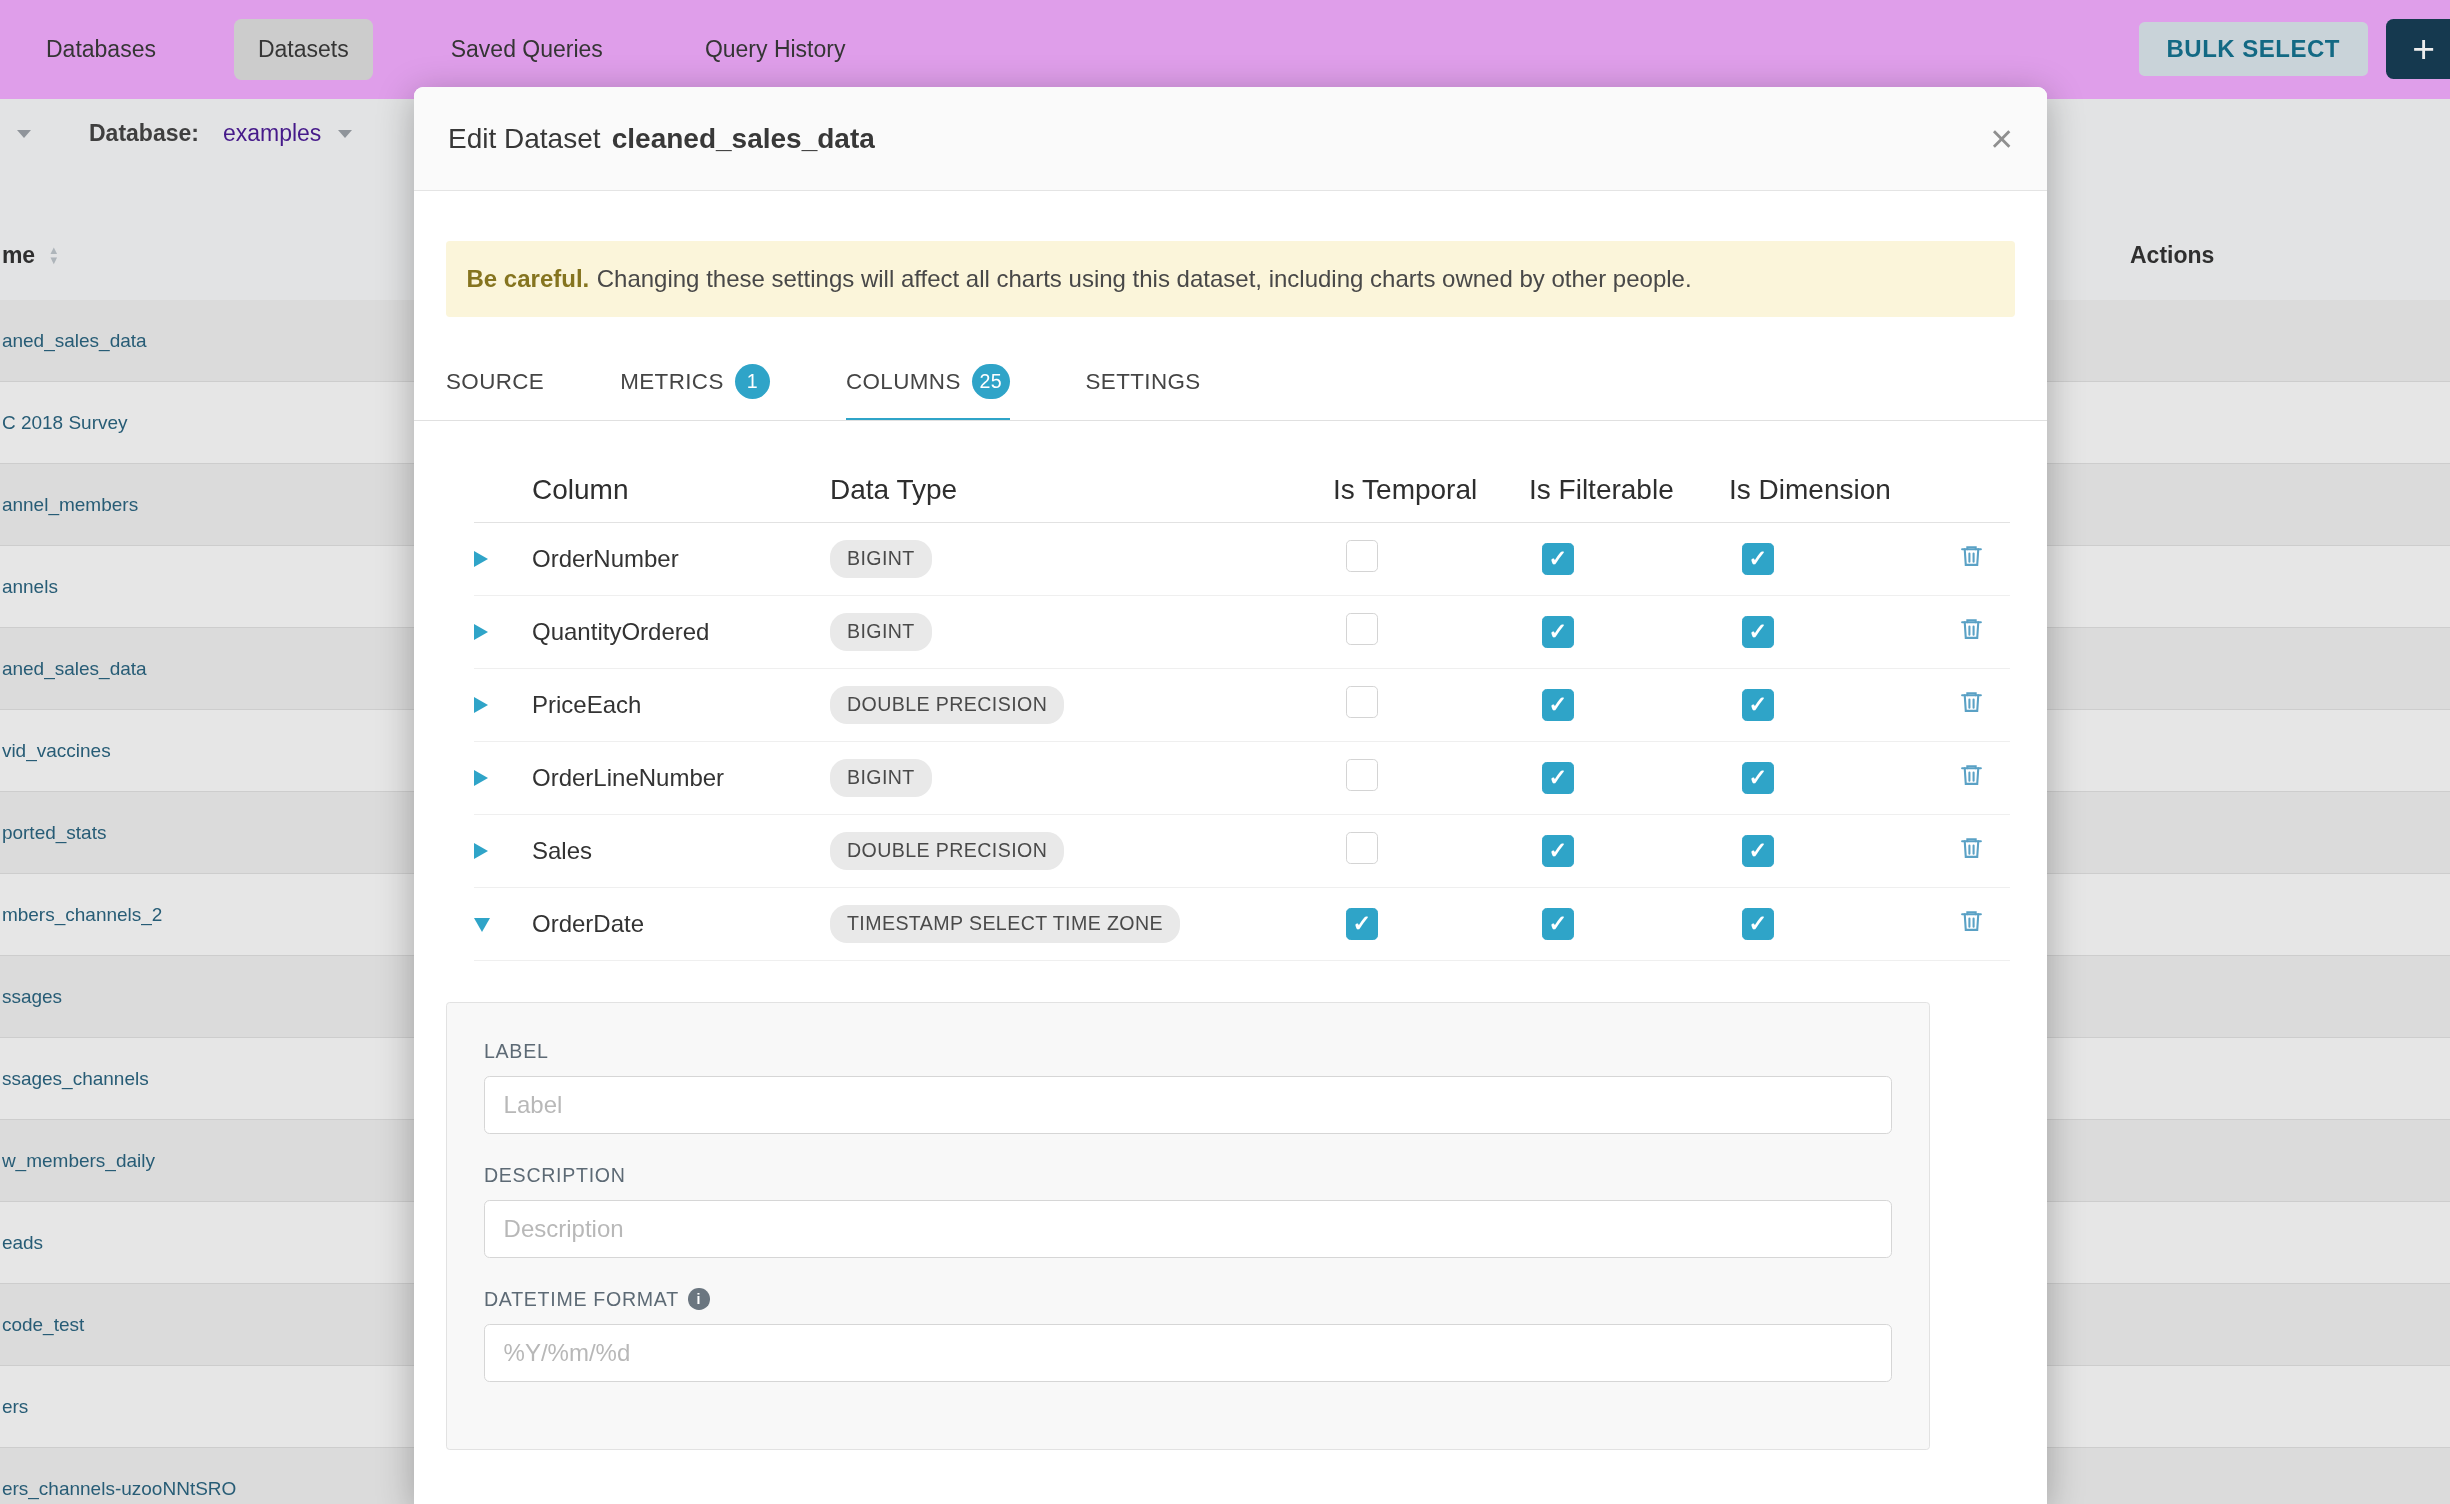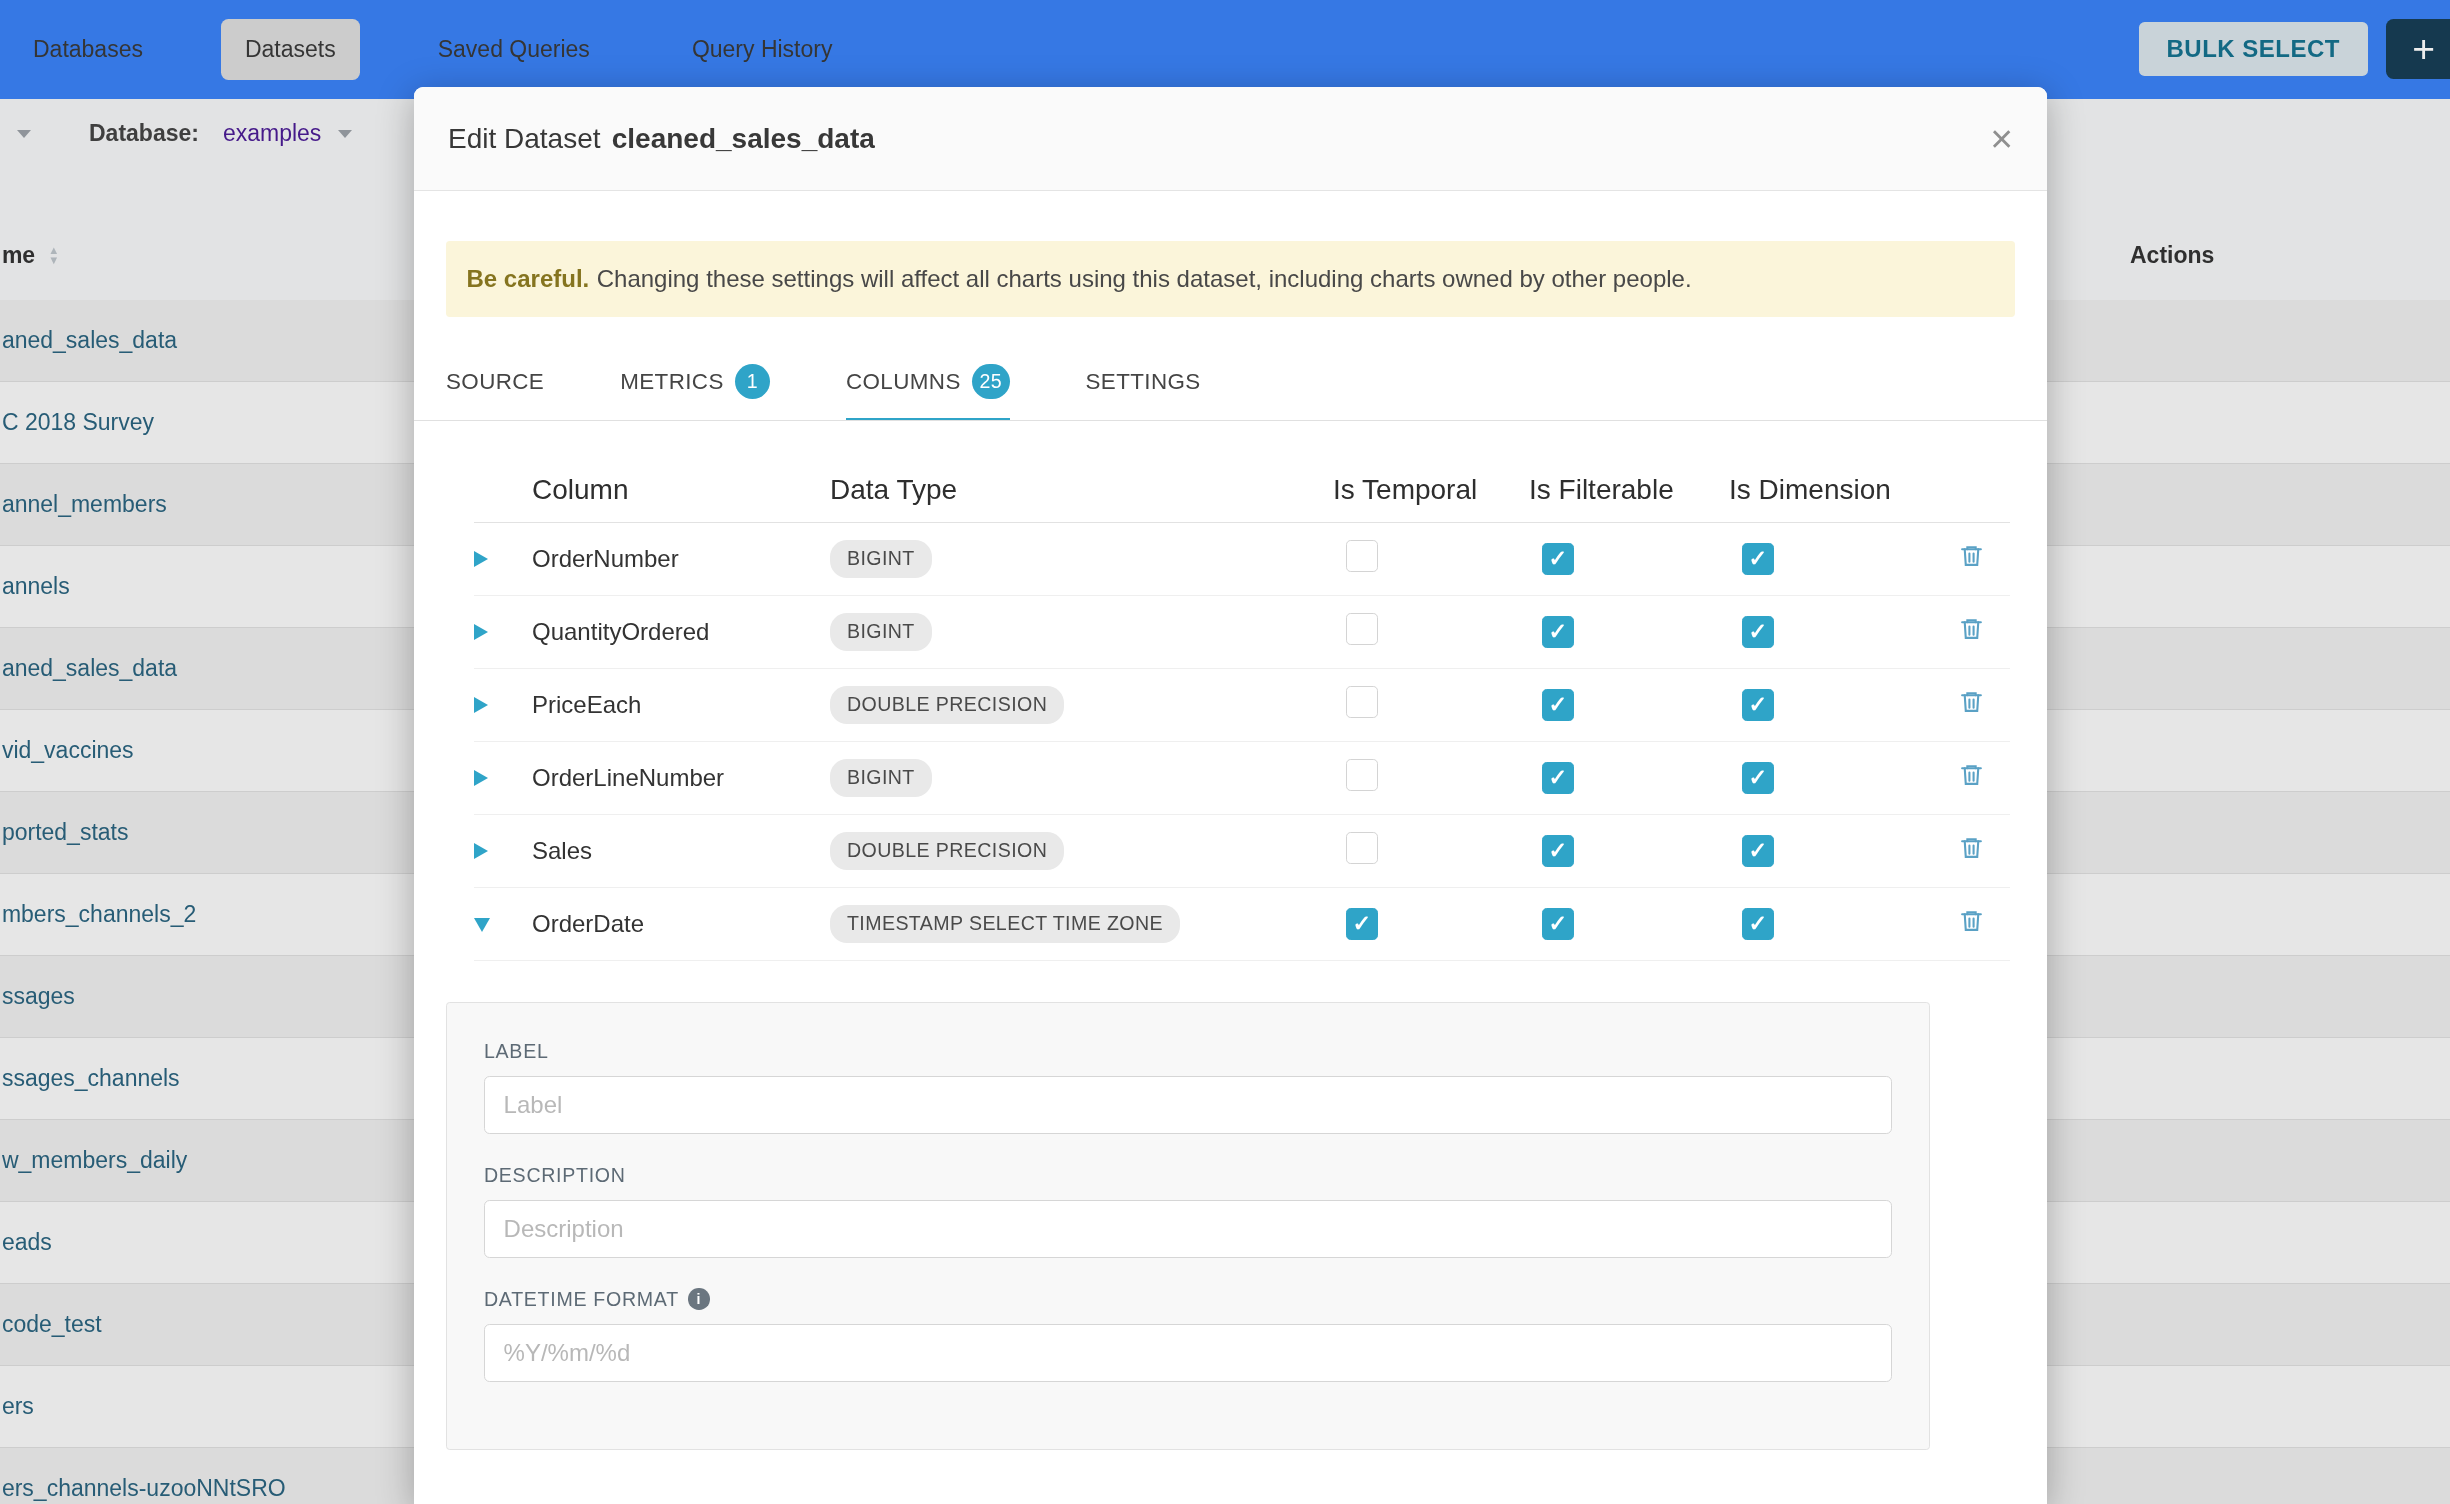--- a/index.html
+++ b/index.html
@@ -6,21 +6,21 @@
   html,body { width:2450px; height:1505px; overflow:hidden;
     font-family:"Liberation Sans", sans-serif; background:#f4f5f6; color:#333; }
   :root{
     --accent:#2fa4c8;
     --link:#2b647f;
     --navy:#173e55;
   }
 
   
   .topnav{ position:absolute; top:0; left:0; width:100%; height:99px;
-    background:#3b82f6; display:flex; align-items:center; padding-left:9px; }
+    background:#f0abfc; display:flex; align-items:center; padding-left:22px; }
   .nav-item{ font-size:23px; color:#3a3a3a; padding:17px 24px; margin-right:54px;
     border-radius:7.5px; white-space:nowrap; cursor:pointer; }
   .nav-item.active{ background:#dcdcdc; }
   .bulk-select-btn{ position:absolute; right:82px; top:22.4px; height:54px;
     padding:0 28px; background:#d9e4ea; color:#15728f; border:none; border-radius:5.6px;
     font-family:inherit; font-size:24px; font-weight:700; letter-spacing:0.5px; cursor:pointer; }
   .add-btn{ position:absolute; right:-11.2px; top:18.6px; width:75px; height:60px;
     background:var(--navy); color:#fff; border:none; border-radius:7.5px;
     font-size:39px; line-height:56px; cursor:pointer; font-family:inherit; }
 
@@ -36,21 +36,21 @@
     display:flex; align-items:center; font-size:23px; font-weight:700; color:#333; }
   .name-frag{ display:flex; align-items:center; margin-left:1.9px; cursor:pointer; }
   .sort-icon{ display:inline-flex; flex-direction:column; margin-left:13px;
     font-size:11.2px; line-height:9.3px; color:#bcc3c9; }
   .actions-header{ position:absolute; left:2130px; }
 
   .bg-rows{ position:absolute; top:300px; left:0; width:100%; }
   .bg-row{ height:82px; display:flex; align-items:center; border-bottom:0.9px solid #dddddd; }
   .bg-row:nth-child(odd){ background:#ececec; }
   .bg-row:nth-child(even){ background:#f8f8f8; }
-  .bg-link{ font-size:23px; color:var(--link); margin-left:1.9px; cursor:pointer; white-space:nowrap; }
+  .bg-link{ font-size:19px; color:var(--link); margin-left:1.9px; cursor:pointer; white-space:nowrap; }
 
   .overlay{ position:absolute; inset:0; background:rgba(0,0,0,.07); }
 
   
   .modal{ position:absolute; left:414px; top:87px; width:1633px; height:1418px;
     background:#fff; border-radius:9.3px 9.3px 0 0; box-shadow:0 7.5px 37px rgba(0,0,0,.28); overflow:hidden; }
   .modal-header{ height:104px; display:flex; align-items:center; padding:0 34px;
     background:#fafafa; border-bottom:0.9px solid #e4e4e4; }
   .modal-title{ font-size:28px; color:#383838; }
   .modal-title b{ margin-left:11.2px; font-weight:700; }

